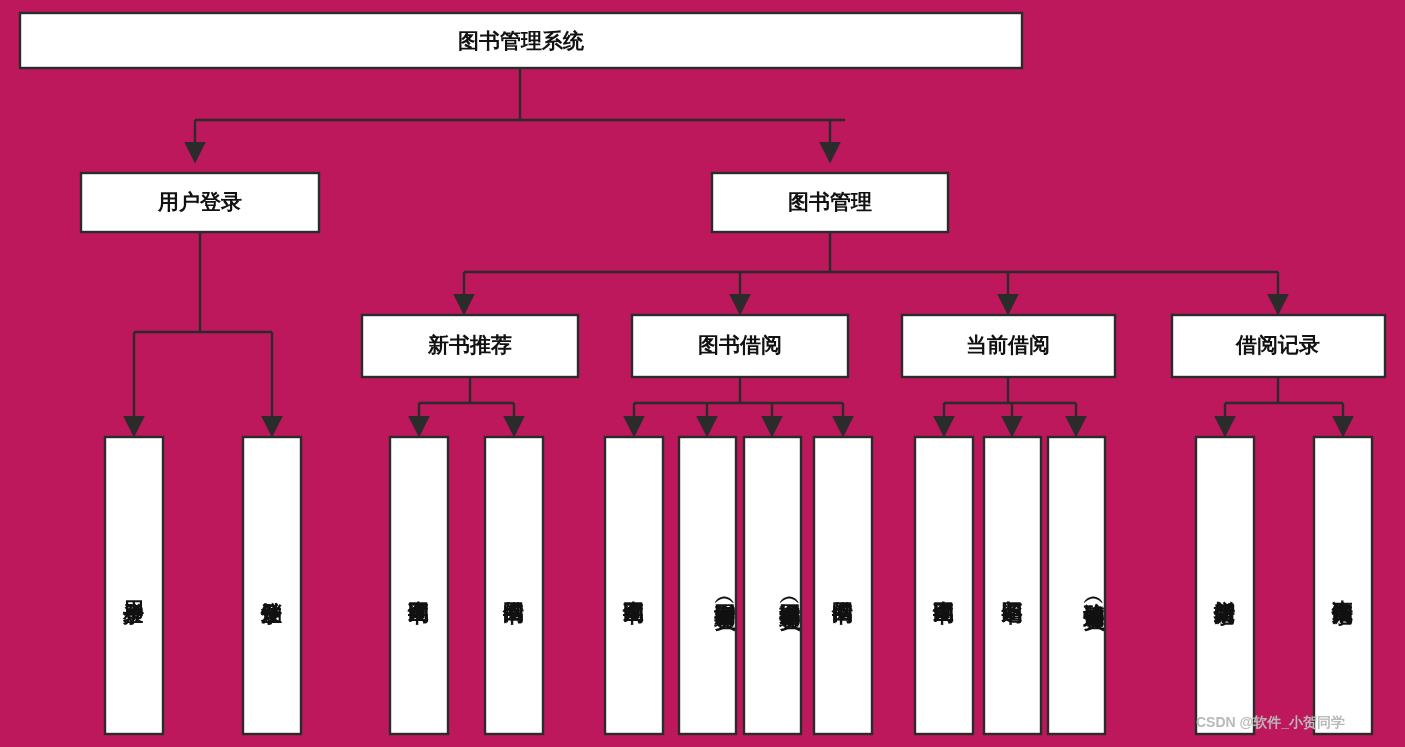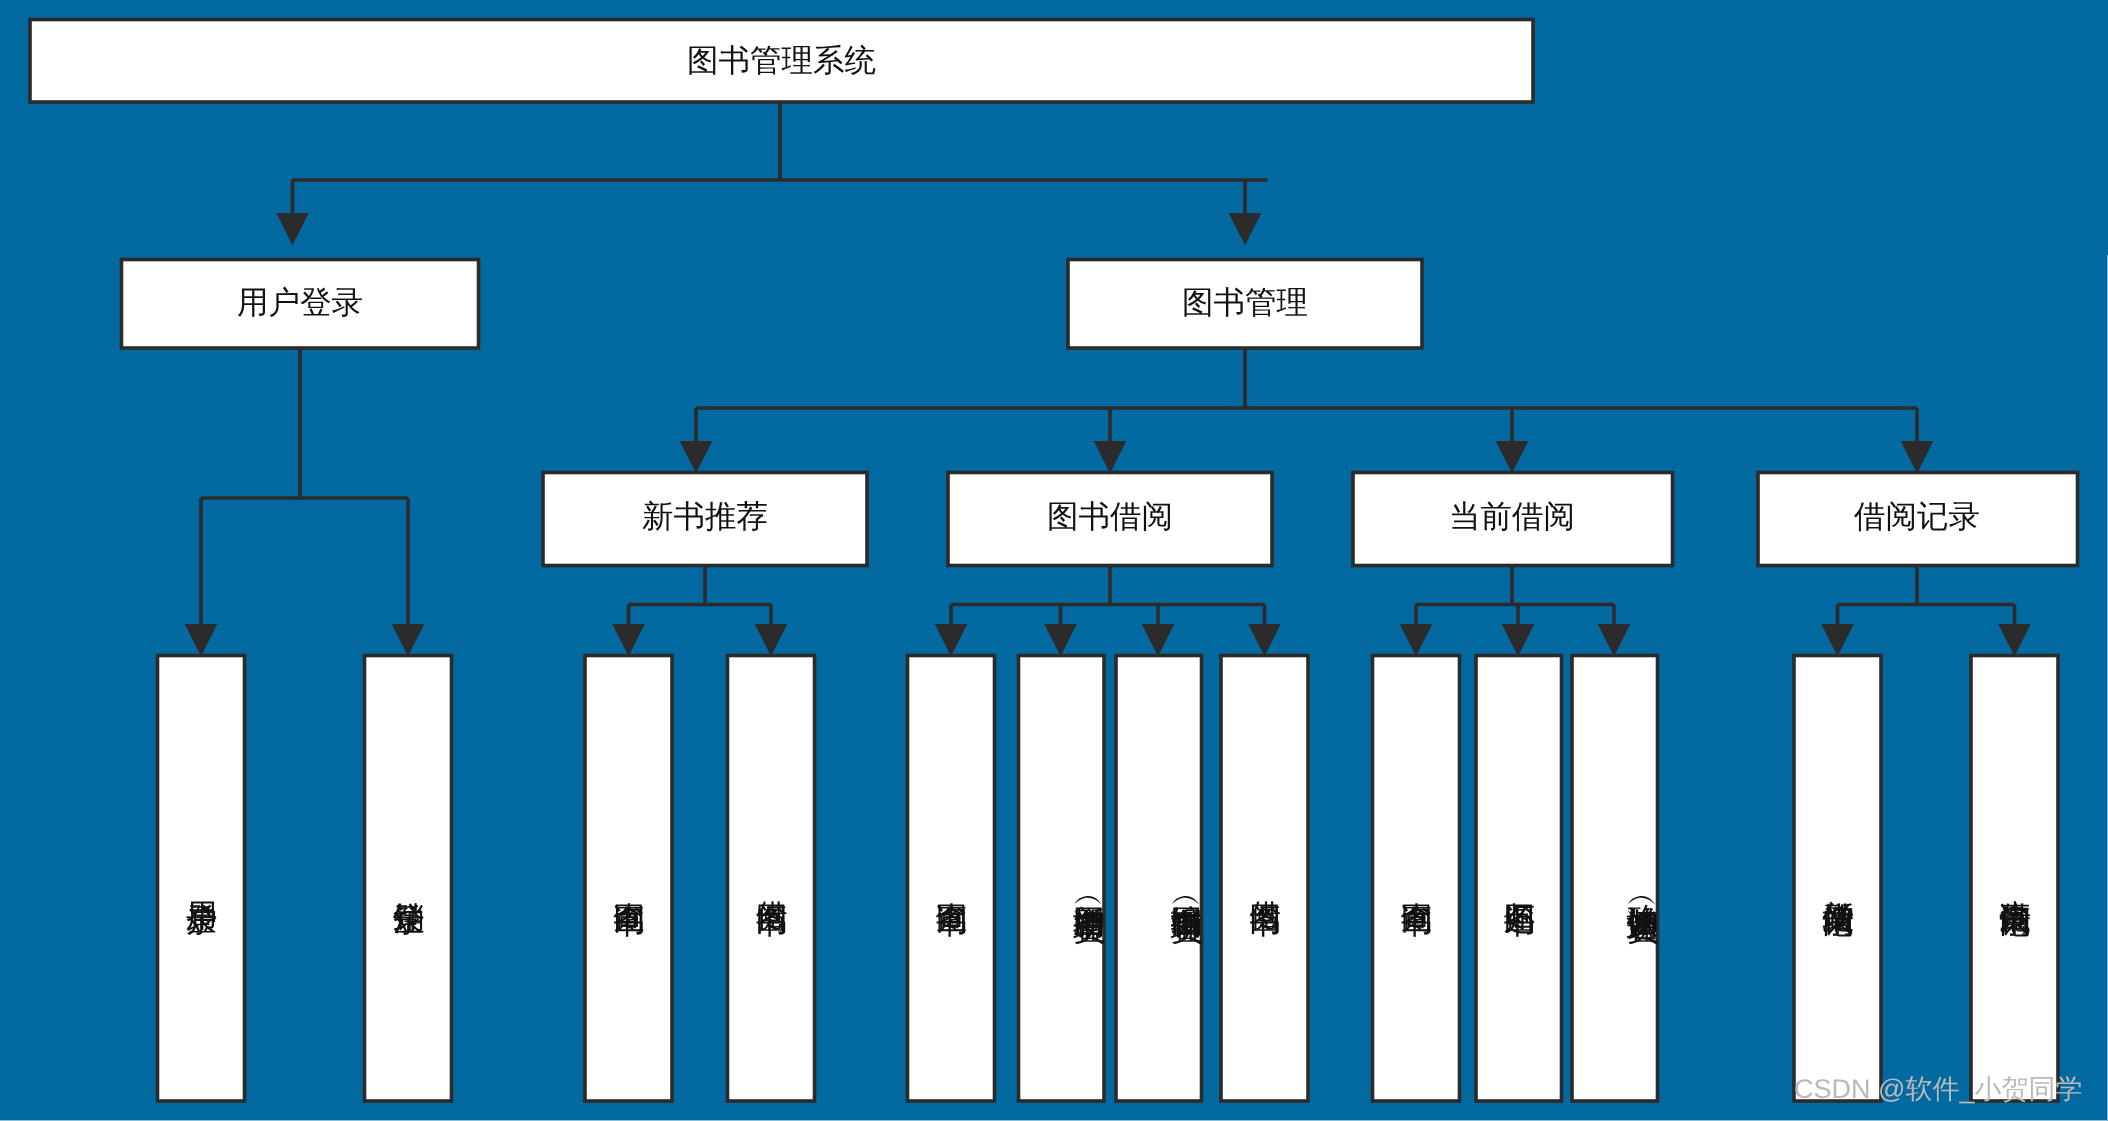--- a/index.html
+++ b/index.html
@@ -8,22 +8,23 @@
     padding: 0;
     background: #ffffff;
   }
   body {
     font-family: "Liberation Sans", "DejaVu Sans", sans-serif;
   }
   #diagram-root {
     position: relative;
     width: 1405px;
     height: 747px;
-    background: #0369a1;
+    background: #be185d;
     overflow: hidden;
+    font-weight: bold;
   }
   svg.canvas {
     position: absolute;
     left: 0;
     top: 0;
     width: 1405px;
     height: 747px;
   }
   .node-box {
     fill: #ffffff;
@@ -65,21 +66,21 @@
     user-select: none;
   }
   .leaf-label.mid {
     align-items: center;
   }
   .watermark {
     position: absolute;
     left: 1196px;
     top: 714px;
     font-family: "Liberation Sans", "DejaVu Sans", sans-serif;
-    font-size: 18px;
+    font-size: 14px;
     color: #b9b9b9;
     white-space: nowrap;
     user-select: none;
   }
 </style>
 </head>
 <body>
 
 <div id="diagram-root">
 

